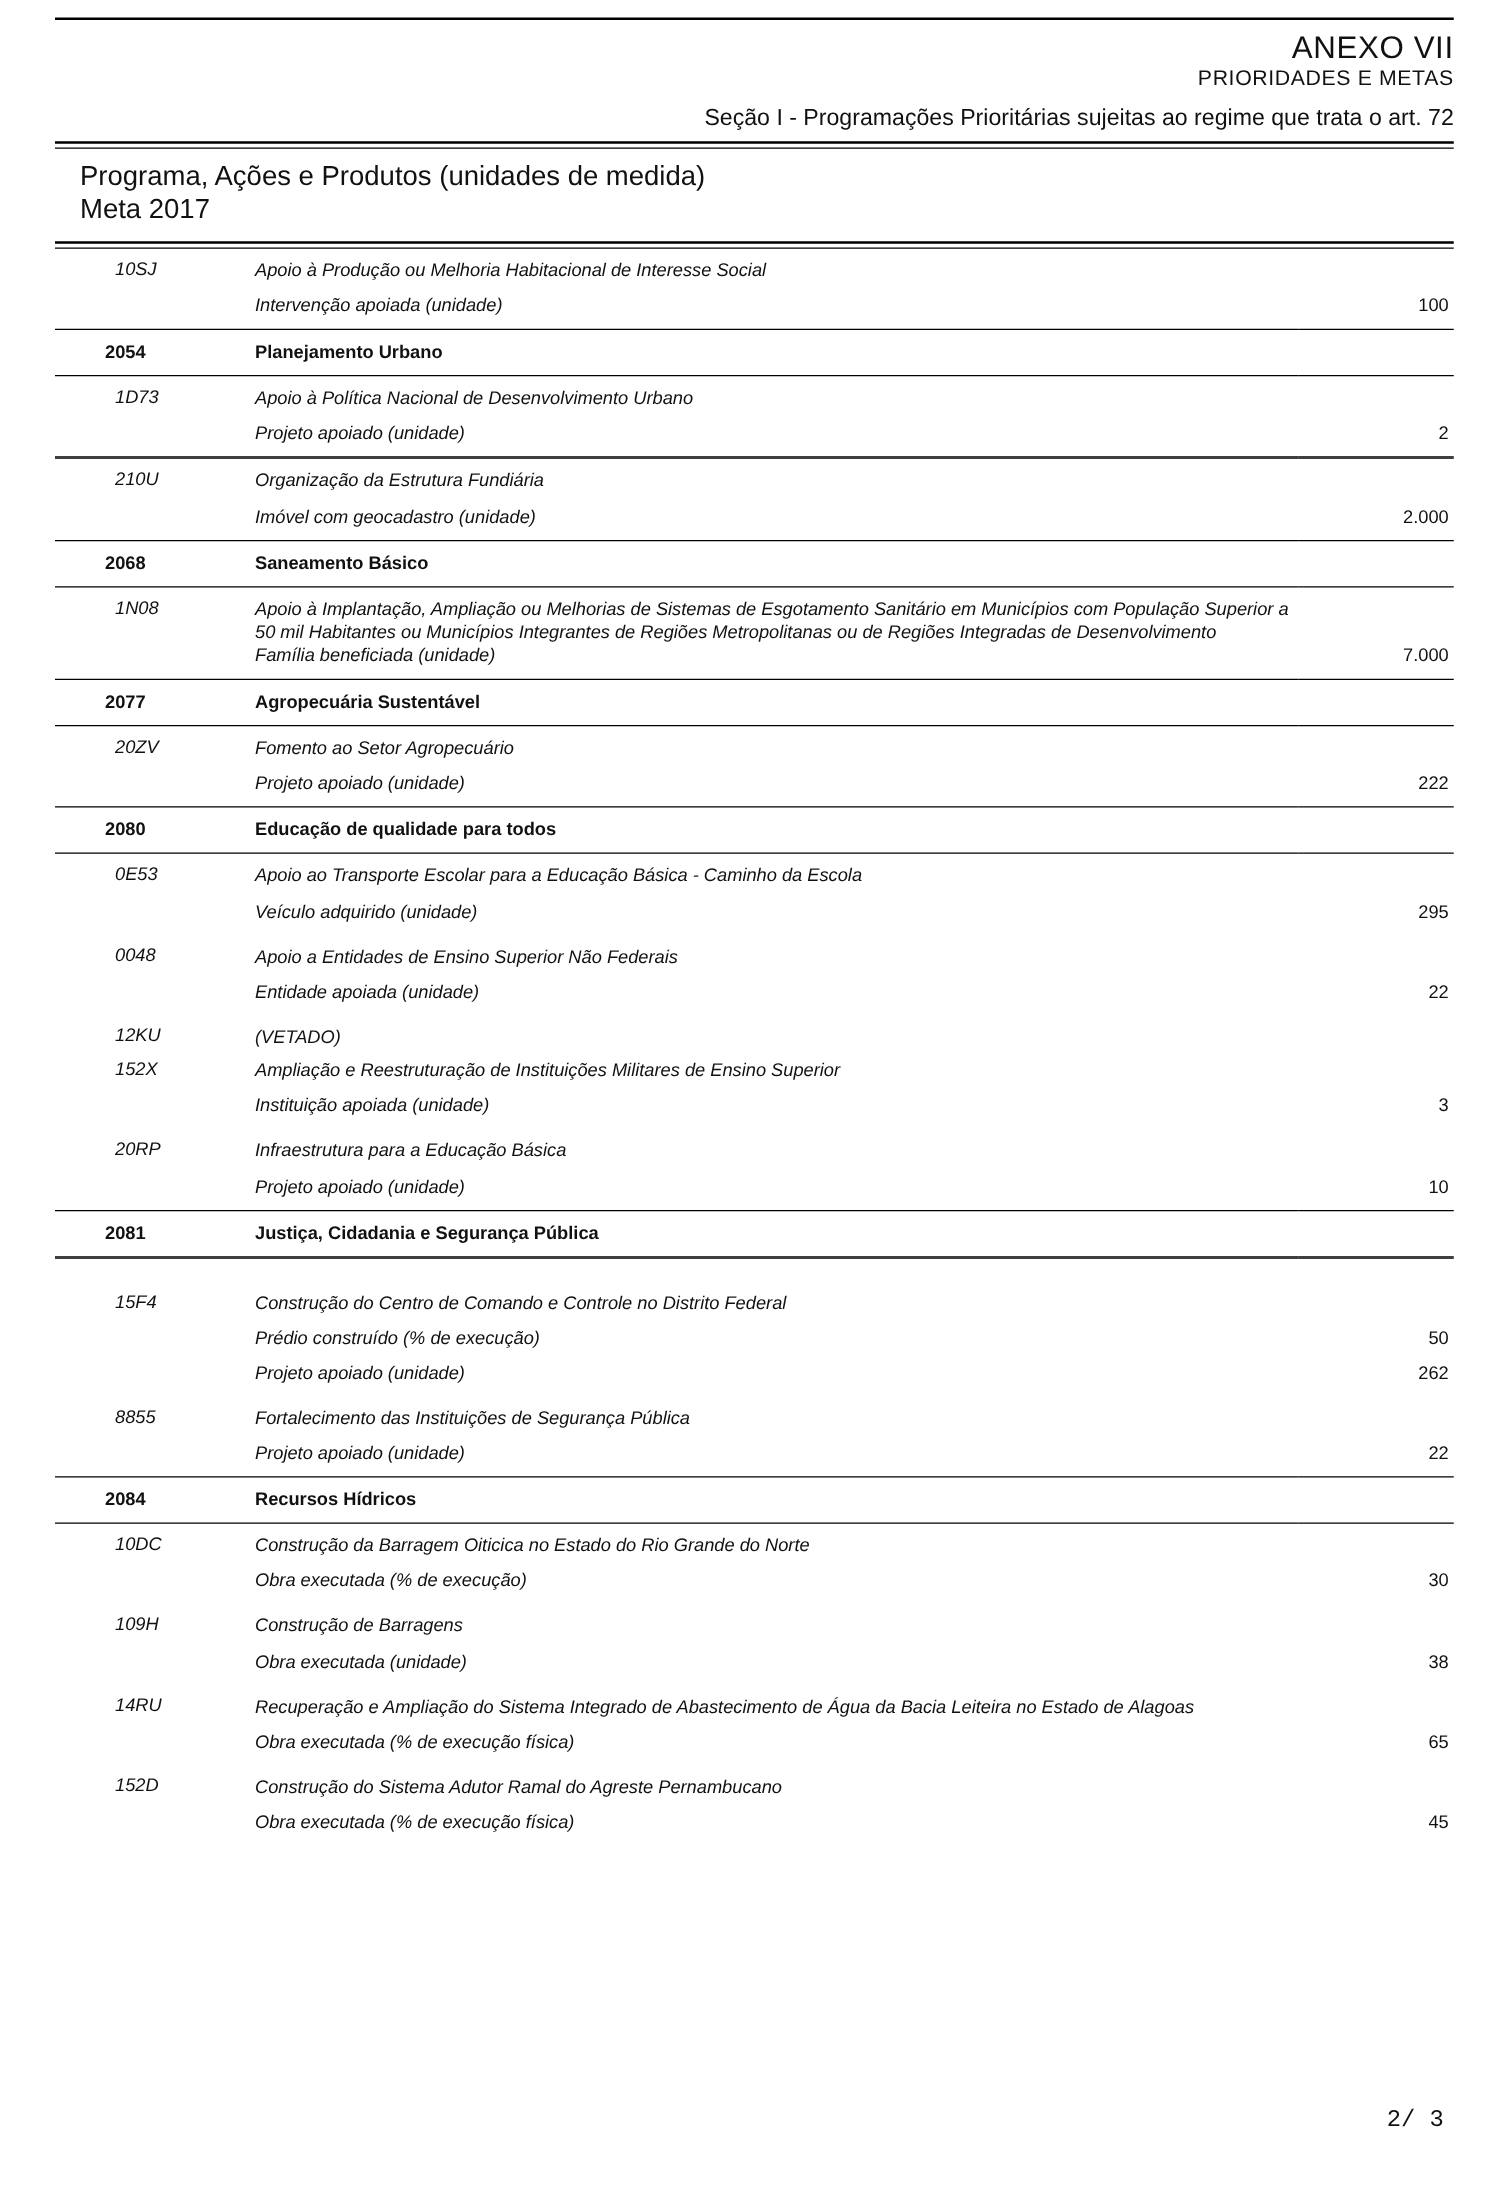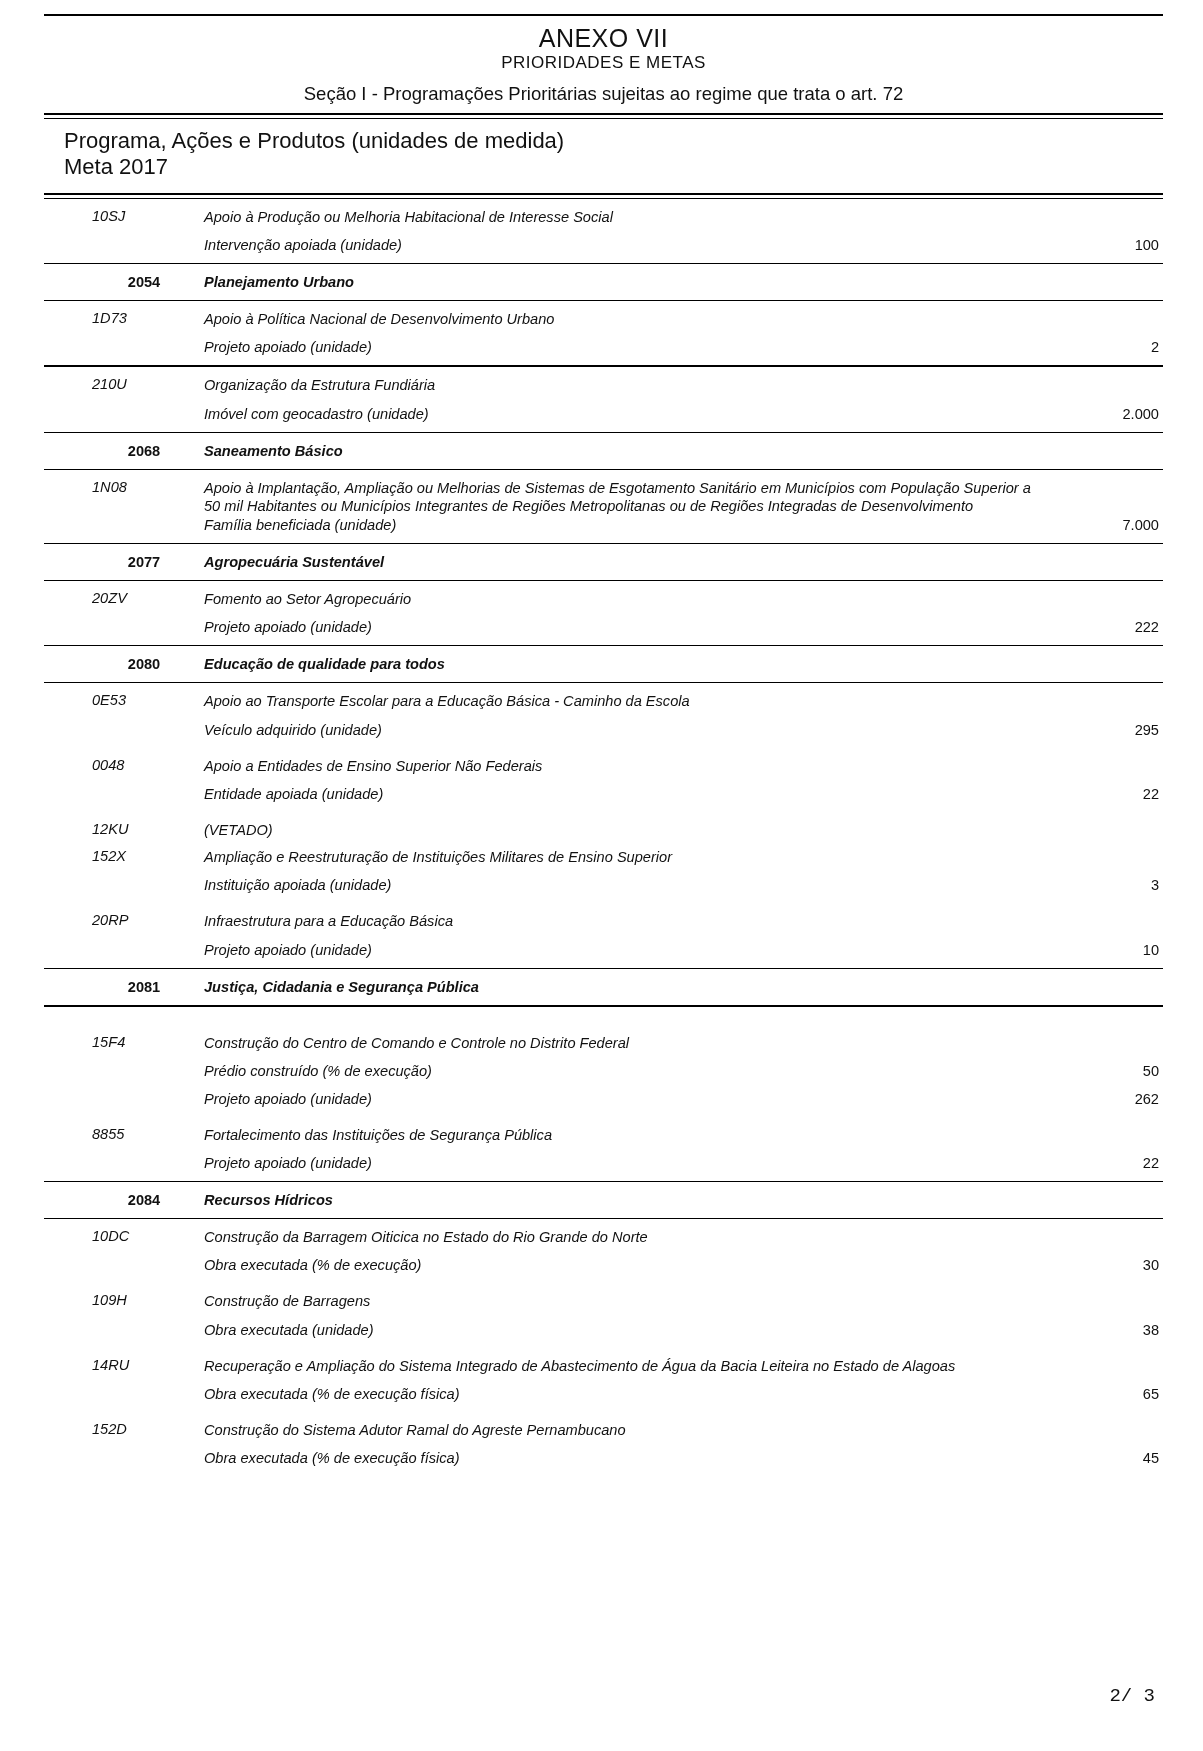--- a/index.html
+++ b/index.html
@@ -21,21 +21,21 @@
     height: 1751px;
     box-sizing: border-box;
     padding: 14px 40px 0 44px;
   }
   
   .rule-top {
     border-top: 2px solid #000;
     margin: 0 0 0 0;
   }
   .hdr {
-    text-align: center;
+    text-align: right;
   }
   .hdr .t1 {
     font-size: 25px;
     letter-spacing: 0.5px;
     margin-top: 8px;
   }
   .hdr .t2 {
     font-size: 17px;
     letter-spacing: 0.5px;
     margin-top: 0;
@@ -78,22 +78,22 @@
   .c-desc  { }
   .c-meta  { width: 120px; text-align: right; padding-right: 4px !important; }
 
   tr.action-title td { padding-top: 9px; }
   tr.action-prod  td { padding-top: 11px; padding-bottom: 10px; }
   tr.prog td { padding-top: 10px; padding-bottom: 10px; }
 
   .italic { font-style: italic; }
 
   td.c-code .code { font-style: italic; display: block; }
-  .prog-code { padding-left: 40px !important; font-weight: bold; font-style: normal; text-align: center; }
-  .prog-name { font-weight: bold; padding-left: 0; font-style: italic; }
+  .prog-code { padding-left: 40px !important; font-weight: bold; font-style: normal; }
+  .prog-name { font-weight: bold; padding-left: 0; }
 
   .sep-row td { border-bottom: 1px solid #000; height: 0; padding: 0 !important; }
   .sep-row.thick td { border-bottom: 1.6px solid #000; }
 
   .desc-multi { line-height: 1.25; }
 
   .gap-block { height: 18px; }
 
   .footer {
     position: absolute;

